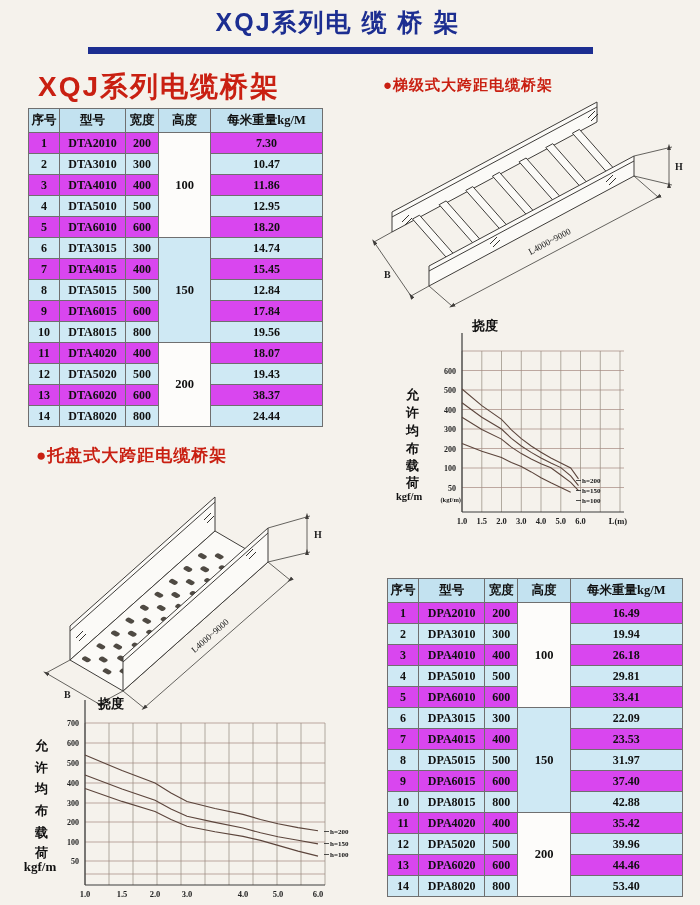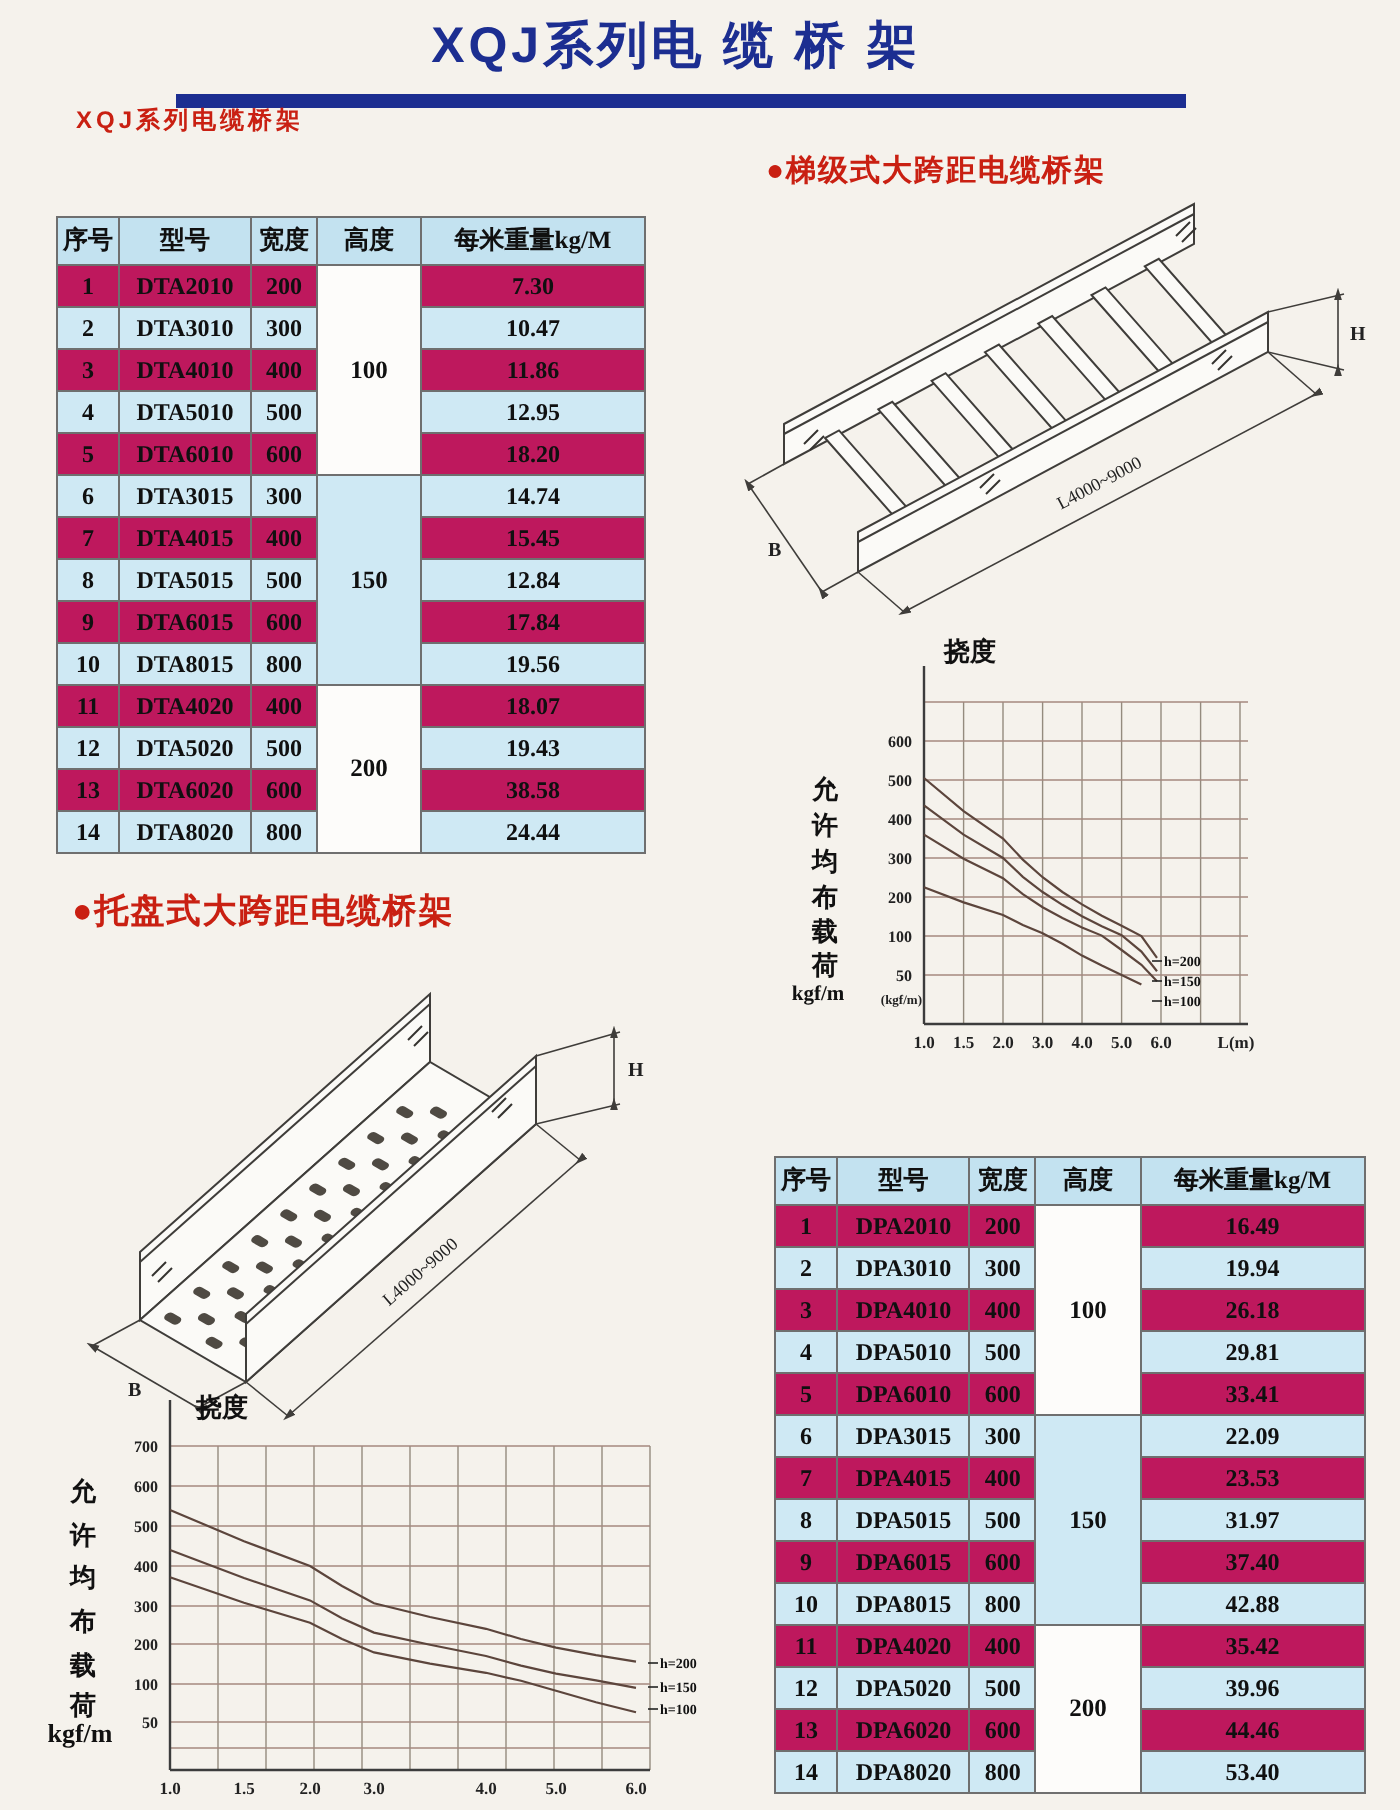--- a/index.html
+++ b/index.html
@@ -5,25 +5,25 @@
   html,body{margin:0;padding:0;}
   body{width:700px;height:905px;position:relative;background:#f5f2ec;overflow:hidden;
        font-family:"Liberation Sans",sans-serif;}
   .abs{position:absolute;}
   
   #page-title{top:6px;left:0;width:676px;text-align:center;
     font-size:25px;font-weight:bold;color:#1c2e91;letter-spacing:2px;
     font-family:"Liberation Sans",sans-serif;}
   #title-bar{top:47px;left:88px;width:505px;height:7px;background:#1c2e91;}
   .red-heading{color:#c92012;font-weight:bold;font-family:"Liberation Sans",sans-serif;}
-  #left-heading{top:52px;left:38px;font-size:12px;letter-spacing:2px;}
+  #left-heading{top:68px;left:38px;font-size:28px;letter-spacing:2px;}
   #ladder-heading{top:76px;left:383px;font-size:15px;letter-spacing:1px;text-align:right;}
   #tray-heading{top:444px;left:36px;font-size:17px;letter-spacing:1px;}
   
-  table.spec{border-collapse:collapse;background:#be185d;
+  table.spec{border-collapse:collapse;background:#d946ef;
     font-family:"Liberation Serif",serif;font-weight:bold;color:#101010;
     border:1.5px solid #4e4e4e;table-layout:fixed;padding-left:12px;}
   table.spec th{background:#c3e2f0;font-size:12.5px;padding:0;height:23px;
     border:1px solid #6f6f6f;}
   table.spec td{font-size:12px;text-align:center;padding:0;height:20px;
     border:1px solid #6f6f6f;}
   table.spec tr.stripe td{background:#cfe9f4;}
   table.spec td.hcell{background:#fdfcfa;font-size:12.5px;}
   #table-dta{top:108px;left:28px;width:294px;}
   #table-dpa{top:578px;left:387px;width:296px;}
@@ -135,21 +135,21 @@
       <tr class="stripe">
         <td>12</td>
         <td>DTA5020</td>
         <td>500</td>
         <td>19.43</td>
       </tr>
       <tr>
         <td>13</td>
         <td>DTA6020</td>
         <td>600</td>
-        <td>38.58</td>
+        <td>38.37</td>
       </tr>
       <tr class="stripe">
         <td>14</td>
         <td>DTA8020</td>
         <td>800</td>
         <td>24.44</td>
       </tr>
     </tbody>
   </table>
 <table class="spec abs" id="table-dpa">

